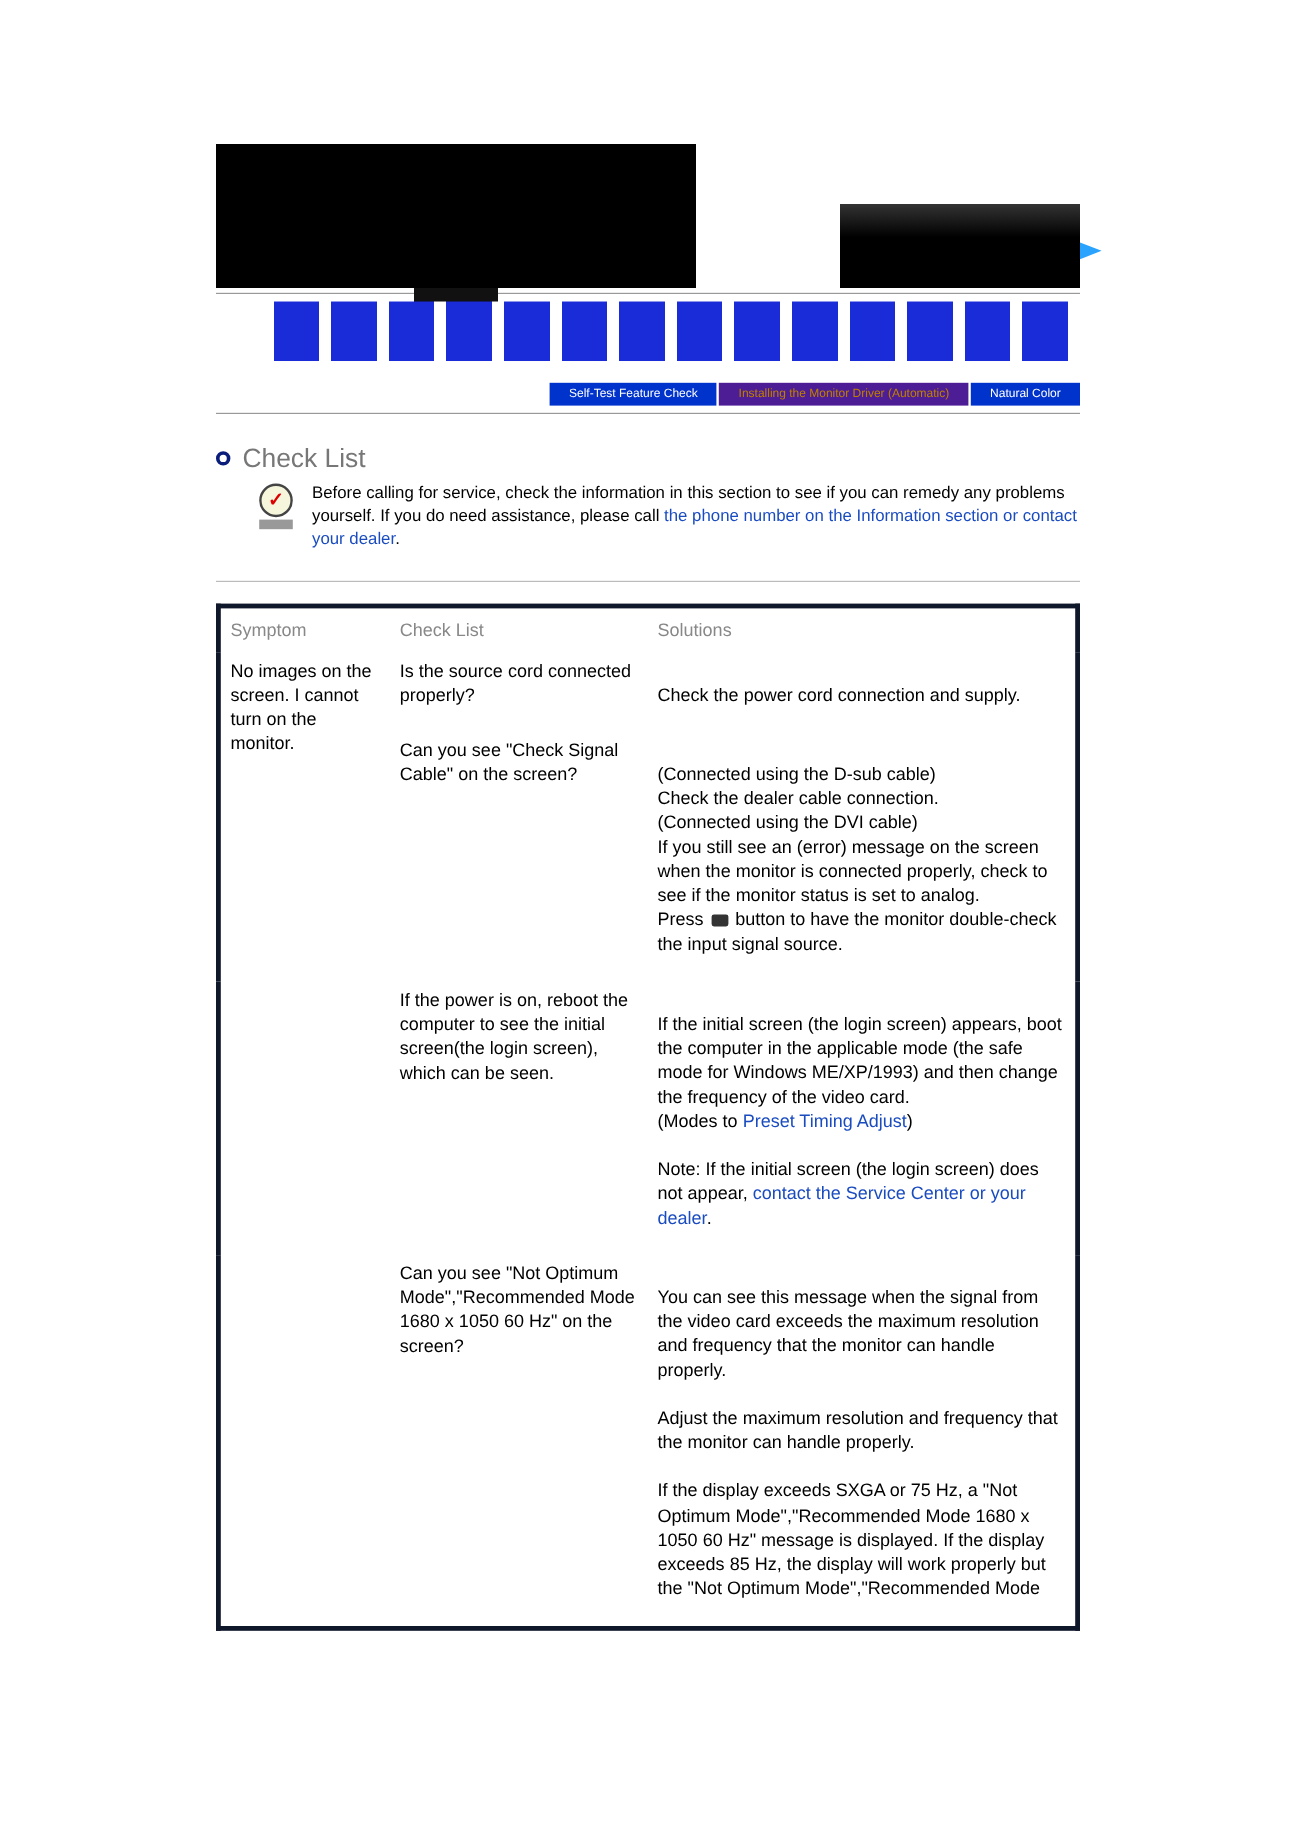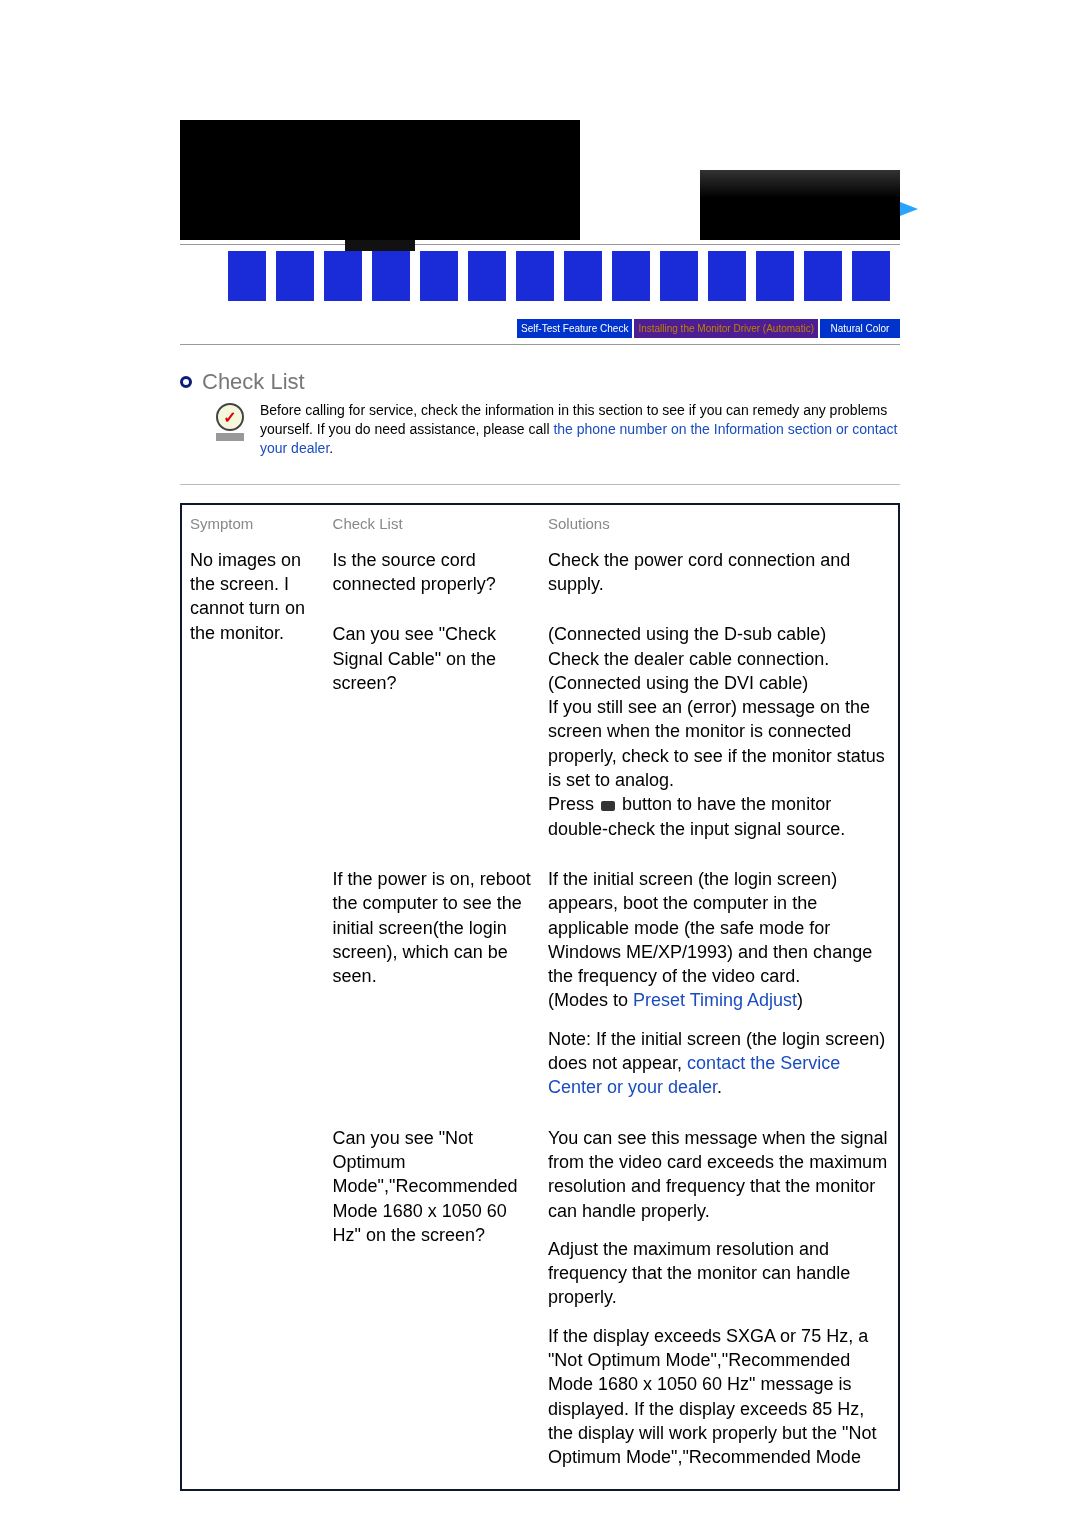--- a/index.html
+++ b/index.html
@@ -75,23 +75,23 @@
   .tabs {
     display:flex;
     justify-content:flex-end;
     gap:2px;
     margin: 18px 0 6px 0;
     font-size:10px;
   }
   .tab {
     background:#0033cc;
     color:#fff;
-    padding:4px 4px;
+    padding:4px 16px;
     min-width:80px;
-    text-align:center;
+    text-align:right;
   }
   .tab.selected { background:#4c1d95; color:#c08000; }
   .hr { border-top:1px solid #999; margin:6px 0 20px 0; }
 
   .section-title-row {
     display:flex;
     align-items:center;
     gap:10px;
     margin: 24px 0 6px 0;
   }
@@ -122,39 +122,39 @@
   .stand-icon {
     width:28px;height:8px;background:#999;margin-top:2px;
   }
   .intro-text { line-height:1.35; }
   .link { color:#1a4cc0; }
   .hr2 { border-top:1px solid #bbb; margin:14px 0 18px 0; }
 
   table.troubleshoot {
     border-collapse:collapse;
     width:100%;
-    border:2px solid #0f172a;
+    border:4px solid #0f172a;
   }
   table.troubleshoot th {
     font-weight:normal;
     color:#888;
     font-size:15px;
     padding:10px 8px;
     text-align:left;
   }
   table.troubleshoot td {
     vertical-align:top;
     padding:6px 8px;
-    font-size:18px;
+    font-size:15px;
     line-height:1.35;
   }
   .col-symptom { width:20%; }
   .col-check { width:30%; }
   .col-sol { width:50%; }
-  .sol-block { margin-bottom:14px; }
+  .sol-block { margin-bottom:14px;margin-top:20px; }
   .paren { }
   .tiny-btn {
     display:inline-block;
     width:14px;height:10px;
     background:#333;border-radius:2px;
     vertical-align:middle;
     margin:0 2px;
   }
 </style>
 </head>

